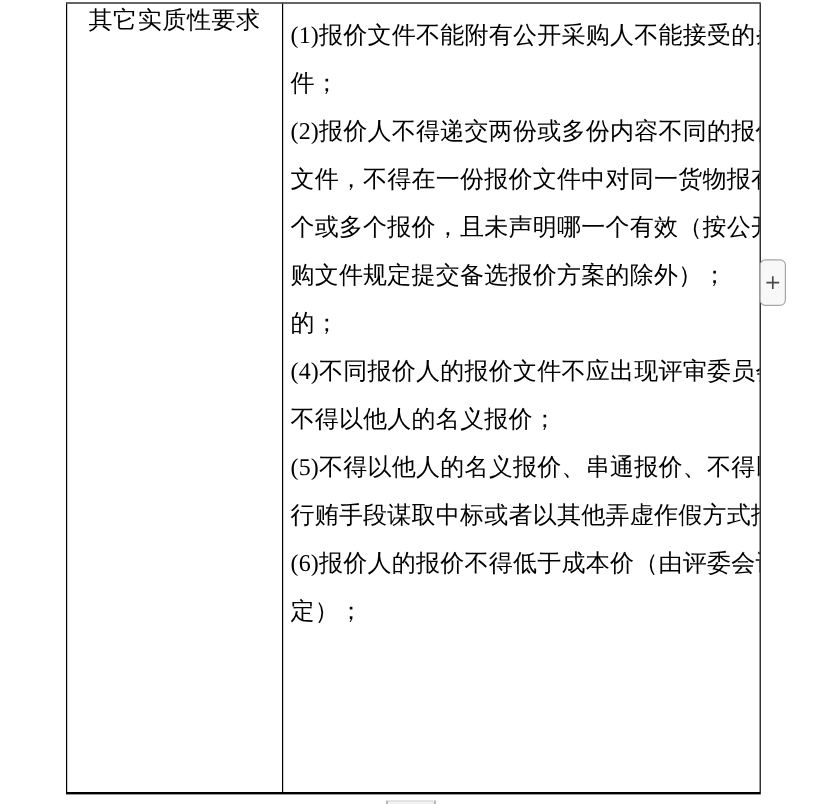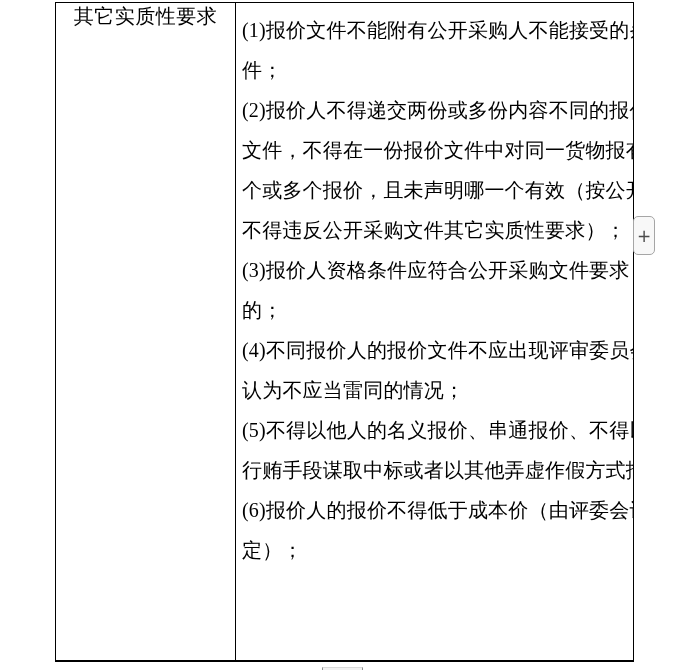--- a/index.html
+++ b/index.html
@@ -99,29 +99,28 @@
   <div class="cell-right">
     <div>
         <div class="req-item">
           <div class="req-line">(1)报价文件不能附有公开采购人不能接受的条</div>
           <div class="req-line">件；</div>
         </div>
         <div class="req-item">
           <div class="req-line">(2)报价人不得递交两份或多份内容不同的报价</div>
           <div class="req-line">文件，不得在一份报价文件中对同一货物报有两</div>
           <div class="req-line">个或多个报价，且未声明哪一个有效（按公开采</div>
-          <div class="req-line">不得违反公开采购文件其它实质性要求）；</div>
+          <div class="req-line">购文件规定提交备选报价方案的除外）；</div>
         </div>
         <div class="req-item">
-          <div class="req-line">(3)报价人资格条件应符合公开采购文件要求</div>
           <div class="req-line">的；</div>
         </div>
         <div class="req-item">
           <div class="req-line">(4)不同报价人的报价文件不应出现评审委员会</div>
-          <div class="req-line">认为不应当雷同的情况；</div>
+          <div class="req-line">不得以他人的名义报价；</div>
         </div>
         <div class="req-item">
           <div class="req-line">(5)不得以他人的名义报价、串通报价、不得以</div>
           <div class="req-line">行贿手段谋取中标或者以其他弄虚作假方式报</div>
         </div>
         <div class="req-item">
           <div class="req-line">(6)报价人的报价不得低于成本价（由评委会认</div>
           <div class="req-line">定）；</div>
         </div>
       </div>

